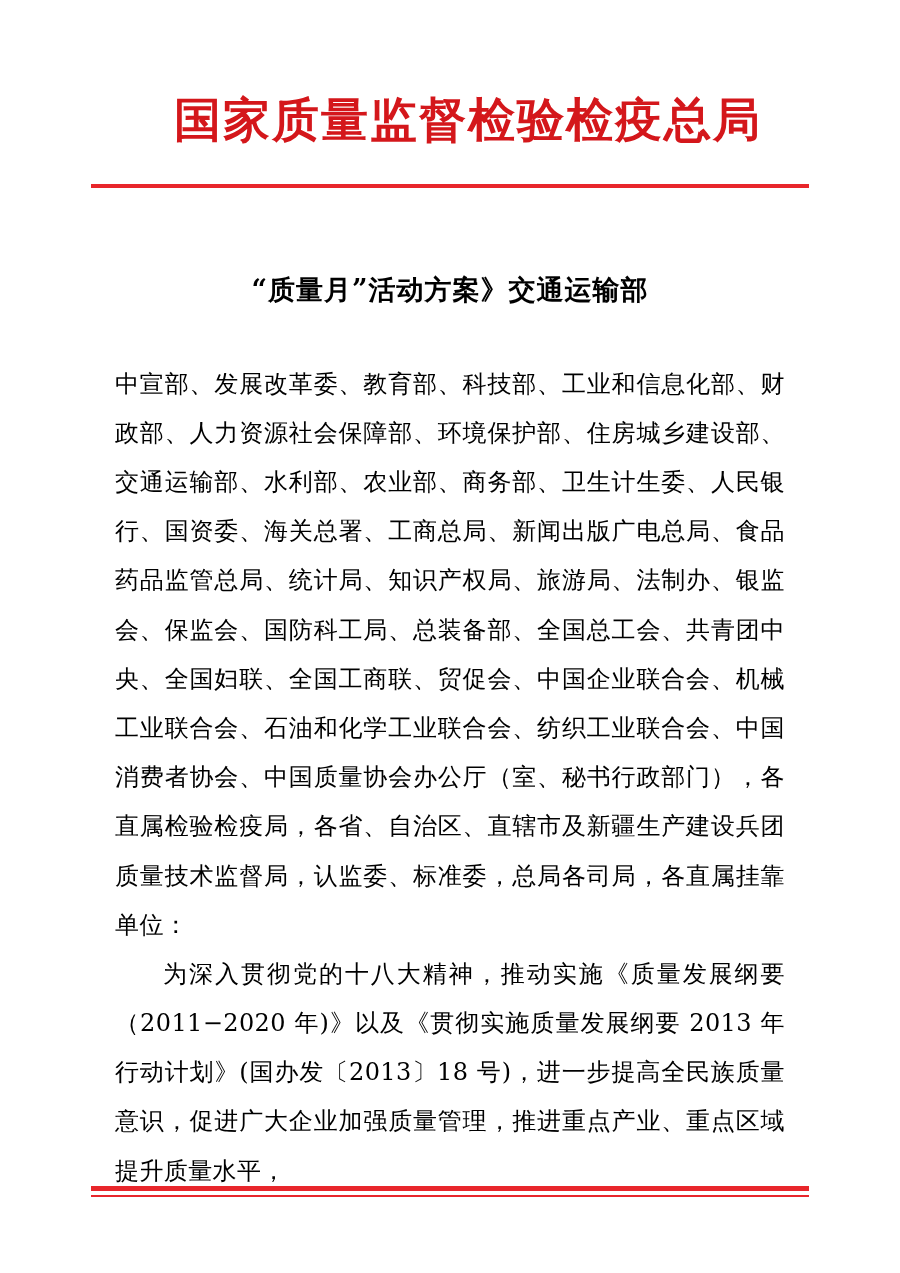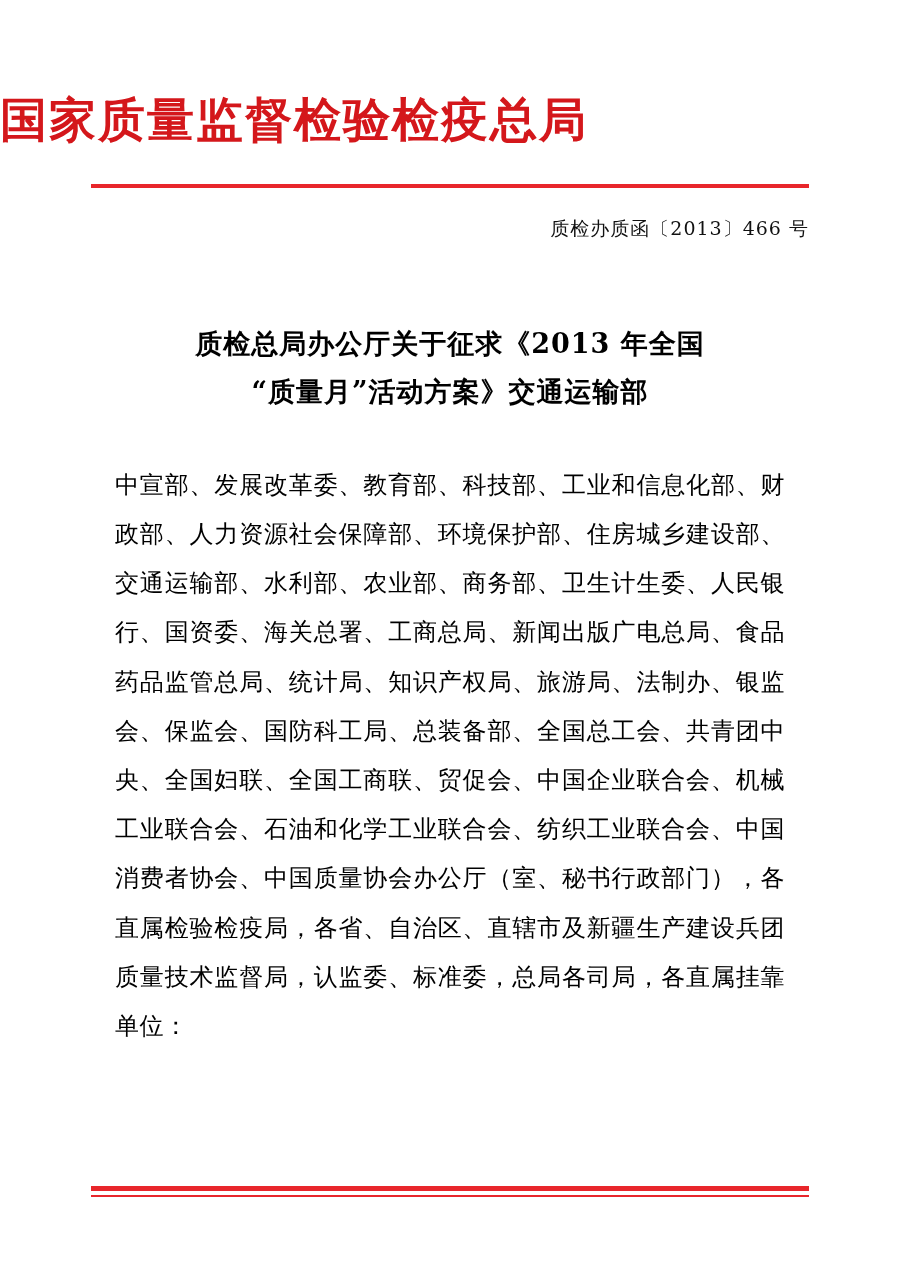--- a/index.html
+++ b/index.html
@@ -17,22 +17,23 @@
   }
   .page {
     position: relative;
     width: 900px;
     height: 1273px;
     box-sizing: border-box;
   }
 
   
   .masthead {
-    text-align: left;
+    text-align: center;
     padding-top: 92px;
+    padding-left: 36px;
   }
   .masthead-title {
     color: #d4171b;
     font-family: "DejaVu Serif", "Liberation Serif", serif;
     font-weight: bold;
     font-size: 47px;
     letter-spacing: 2px;
     line-height: 1.2;
     white-space: nowrap;
   }
@@ -110,31 +111,28 @@
 <body>
 
 <div class="page">
 
   <div class="masthead">
     <div class="masthead-title">国家质量监督检验检疫总局</div>
   </div>
 
   <div class="top-rule"></div>
 
-  <div class="doc-number-row">
-    <span>质检办质函〔2013〕466 号</span>
-  </div>
 
   <div class="doc-title">
-    <span class="line">质检总局办公厅关于征求《2013 年全国</span>
     <span class="line">“质量月”活动方案》交通运输部</span>
   </div>
 
   <div class="body-block">
     <p>中宣部、发展改革委、教育部、科技部、工业和信息化部、财政部、人力资源社会保障部、环境保护部、住房城乡建设部、交通运输部、水利部、农业部、商务部、卫生计生委、人民银行、国资委、海关总署、工商总局、新闻出版广电总局、食品药品监管总局、统计局、知识产权局、旅游局、法制办、银监会、保监会、国防科工局、总装备部、全国总工会、共青团中央、全国妇联、全国工商联、贸促会、中国企业联合会、机械工业联合会、石油和化学工业联合会、纺织工业联合会、中国消费者协会、中国质量协会办公厅（室、秘书行政部门），各直属检验检疫局，各省、自治区、直辖市及新疆生产建设兵团质量技术监督局，认监委、标准委，总局各司局，各直属挂靠单位：</p>
+    <p class="indent">为深入贯彻党的十八大精神，推动实施《质量发展纲要（2011−2020 年)》以及《贯彻实施质量发展纲要 2013 年行动计划》(国办发〔2013〕18 号)，进一步提高全民族质量意识，促进广大企业加强质量管理，推进重点产业、重点区域提升质量水平，</p>
   </div>
 
   <div class="bottom-rules">
     <div class="thick"></div>
     <div class="thin"></div>
   </div>
 
 </div>
 
 </body></html>

